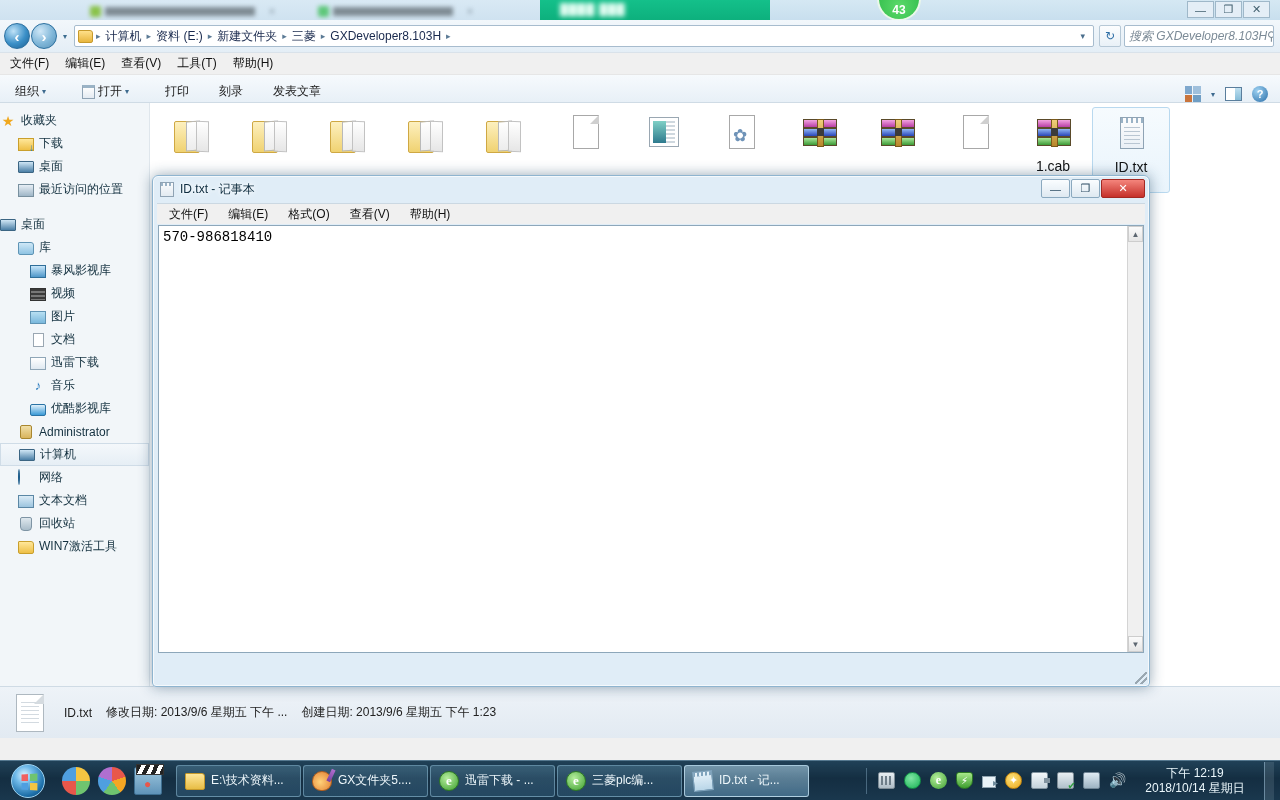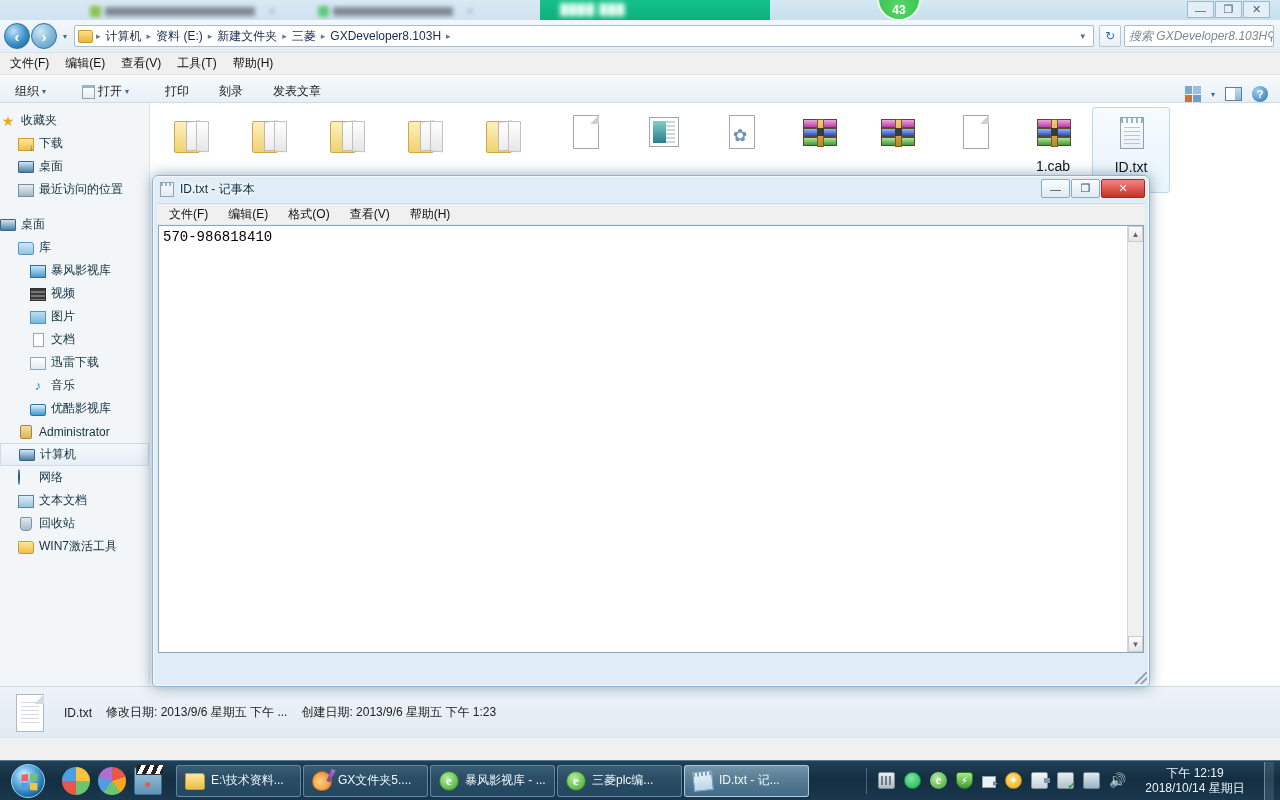--- a/index.html
+++ b/index.html
@@ -774,21 +774,21 @@
             <span class="ti-folder" style="display:block"></span>
           </span>
         <span>E:\技术资料...</span>
       </div>
       <div class="task">
         <span class="ti ti-paint"></span>
         <span>GX文件夹5....</span>
       </div>
       <div class="task">
         <span class="ti ti-ie">e</span>
-        <span>暴风影视库 - ...</span>
+        <span>迅雷下载 - ...</span>
       </div>
       <div class="task">
         <span class="ti ti-ie">e</span>
         <span>三菱plc编...</span>
       </div>
       <div class="task active">
         <span class="ti ti-note"></span>
         <span>ID.txt - 记...</span>
       </div>
     </div>

